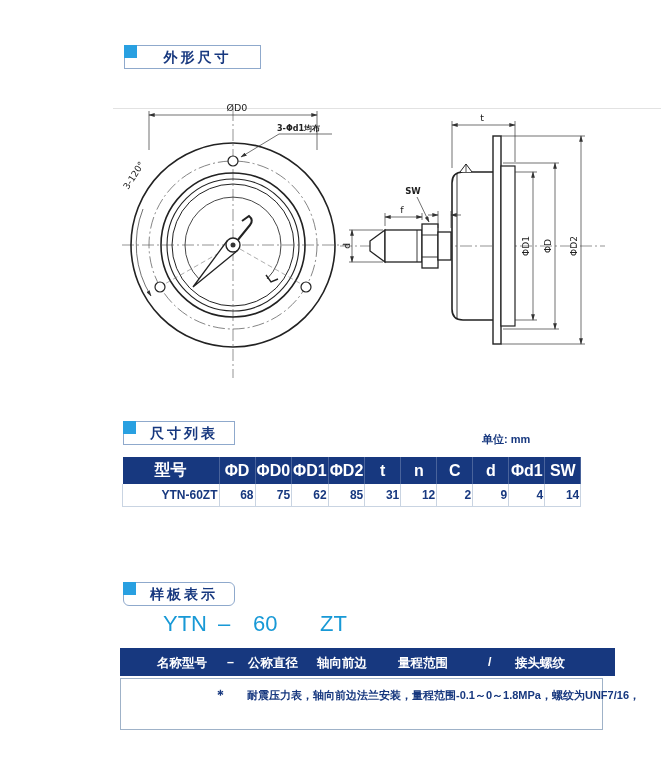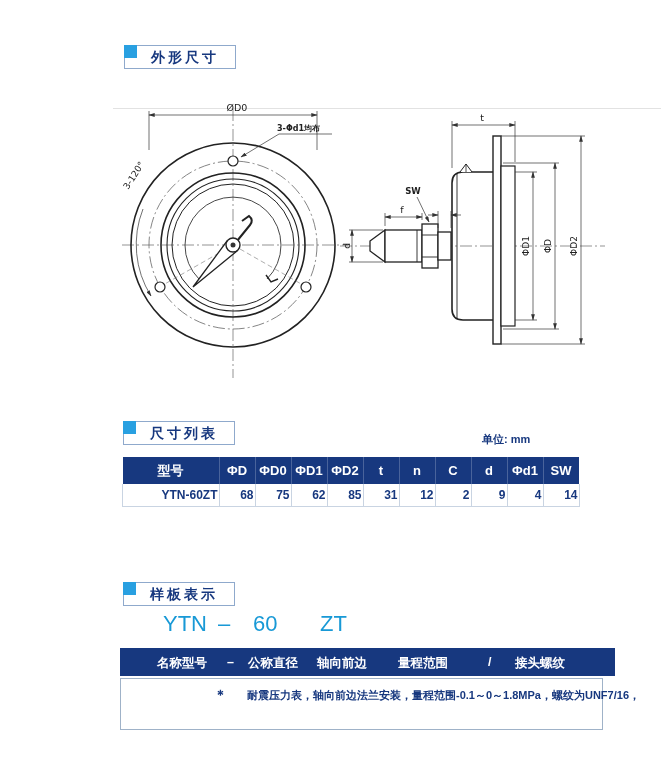--- a/index.html
+++ b/index.html
@@ -17,21 +17,21 @@
   }
   .sec-title .txt{
     position:absolute;left:10px;right:0;top:3px;text-align:center;
     color:#17387f;font-size:14px;font-weight:bold;letter-spacing:3px;
   }
   .scanline{position:absolute;left:113px;top:108px;width:548px;height:1px;background:#e2e2e2;}
   .unit-note{position:absolute;left:482px;top:432px;font-size:11px;font-weight:bold;color:#17387f;}
   
   .dim-table{position:absolute;left:122px;top:457px;border-collapse:collapse;table-layout:fixed;}
   .dim-table th{
-    background:#17387f;color:#ffffff;font-size:13px;font-weight:bold;
+    background:#17387f;color:#ffffff;font-size:16px;font-weight:bold;
     height:25px;border-right:1px solid rgba(255,255,255,.22);text-align:center;
   }
   .dim-table td{
     background:#fff;color:#17387f;font-size:12px;font-weight:bold;text-align:right;
     height:20px;border:1px solid #c9d4e2;border-top:none;
   }
   .col-model{width:94px;} .col-val{width:33px;}
   
   .model-line{position:absolute;left:120px;top:611px;width:483px;height:30px;color:#1899d6;font-size:22px;}
   .model-line span{position:absolute;top:0;white-space:nowrap;}
@@ -45,21 +45,21 @@
   .note-box .lines{position:absolute;left:126px;top:7px;font-size:11px;font-weight:bold;line-height:18px;white-space:nowrap;}
   
   .drawing{position:absolute;left:100px;top:95px;}
   .drawing text{font-family:"DejaVu Sans","Liberation Sans",sans-serif;fill:#222;}
 </style>
 </head>
 <body>
 
 <div class="page">
 
-  <div class="sec-title" style="left:124px;top:45px;">
+  <div class="sec-title" style="left:124px;top:45px;padding-left:25px;">
     <div class="sq"></div>
     <div class="txt">外形尺寸</div>
   </div>
 
   <div class="scanline"></div>
 
   <svg class="drawing" width="520" height="290" viewBox="0 0 520 290">
     <defs>
       <marker id="arr" viewBox="0 0 10 6" markerWidth="9" markerHeight="5.4" refX="9" refY="3" orient="auto-start-reverse">
         <path d="M0,0 L10,3 L0,6 Z" fill="#333"></path>
@@ -222,21 +222,21 @@
       <td>31</td>
       <td>12</td>
       <td>2</td>
       <td>9</td>
       <td>4</td>
       <td>14</td>
     </tr>
   </tbody>
     </table>
 
-  <div class="sec-title" style="left:123px;top:582px;">
+  <div class="sec-title" style="left:123px;top:582px;border-radius:6px;">
     <div class="sq"></div>
     <div class="txt">样板表示</div>
   </div>
 
   <div class="model-line">
     <span style="left:43px">YTN</span>
     <span style="left:98px">–</span>
     <span style="left:133px">60</span>
     <span style="left:200px">ZT</span>
   </div>

